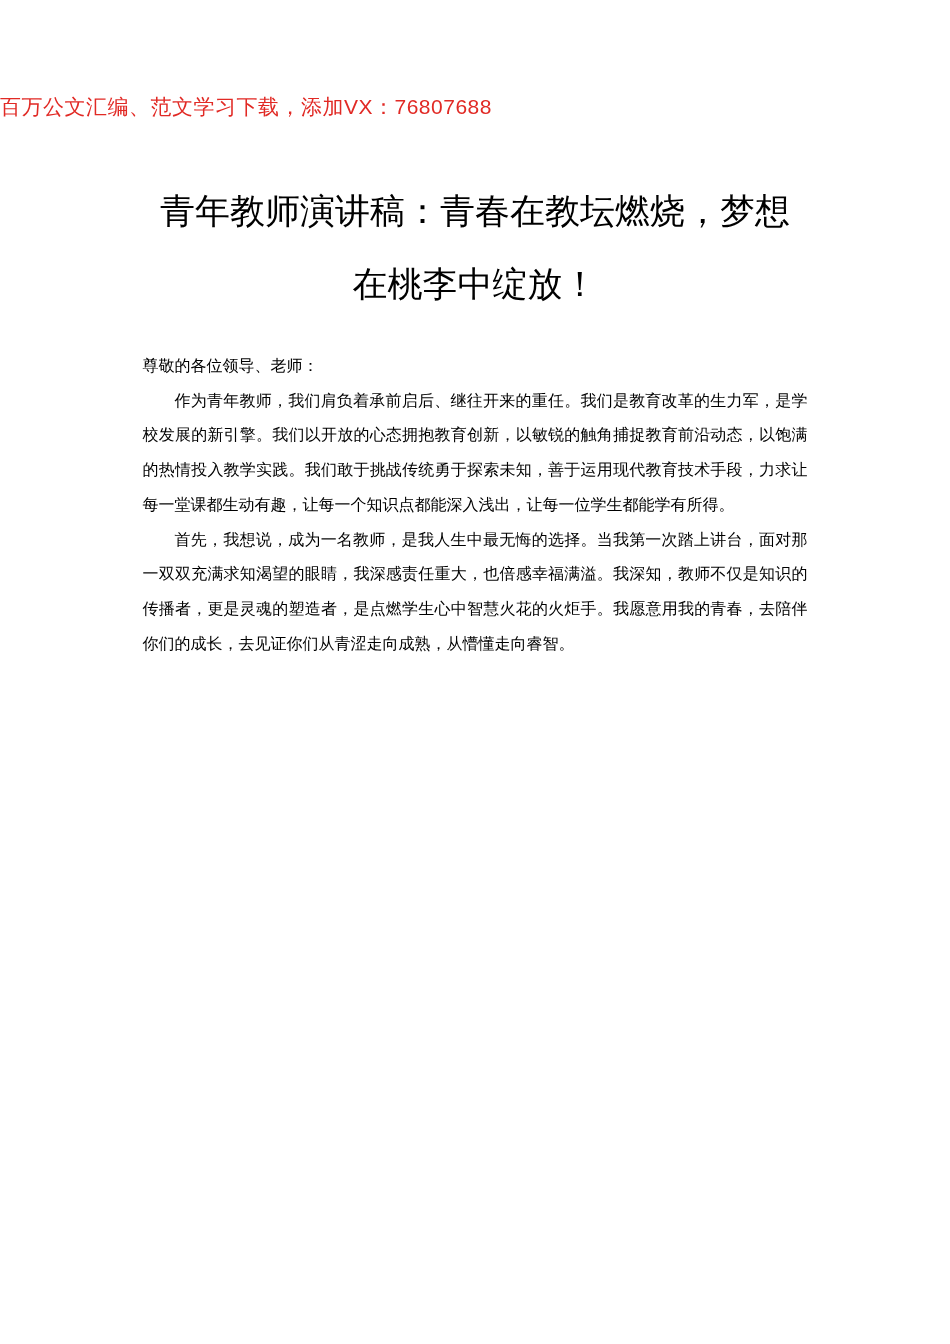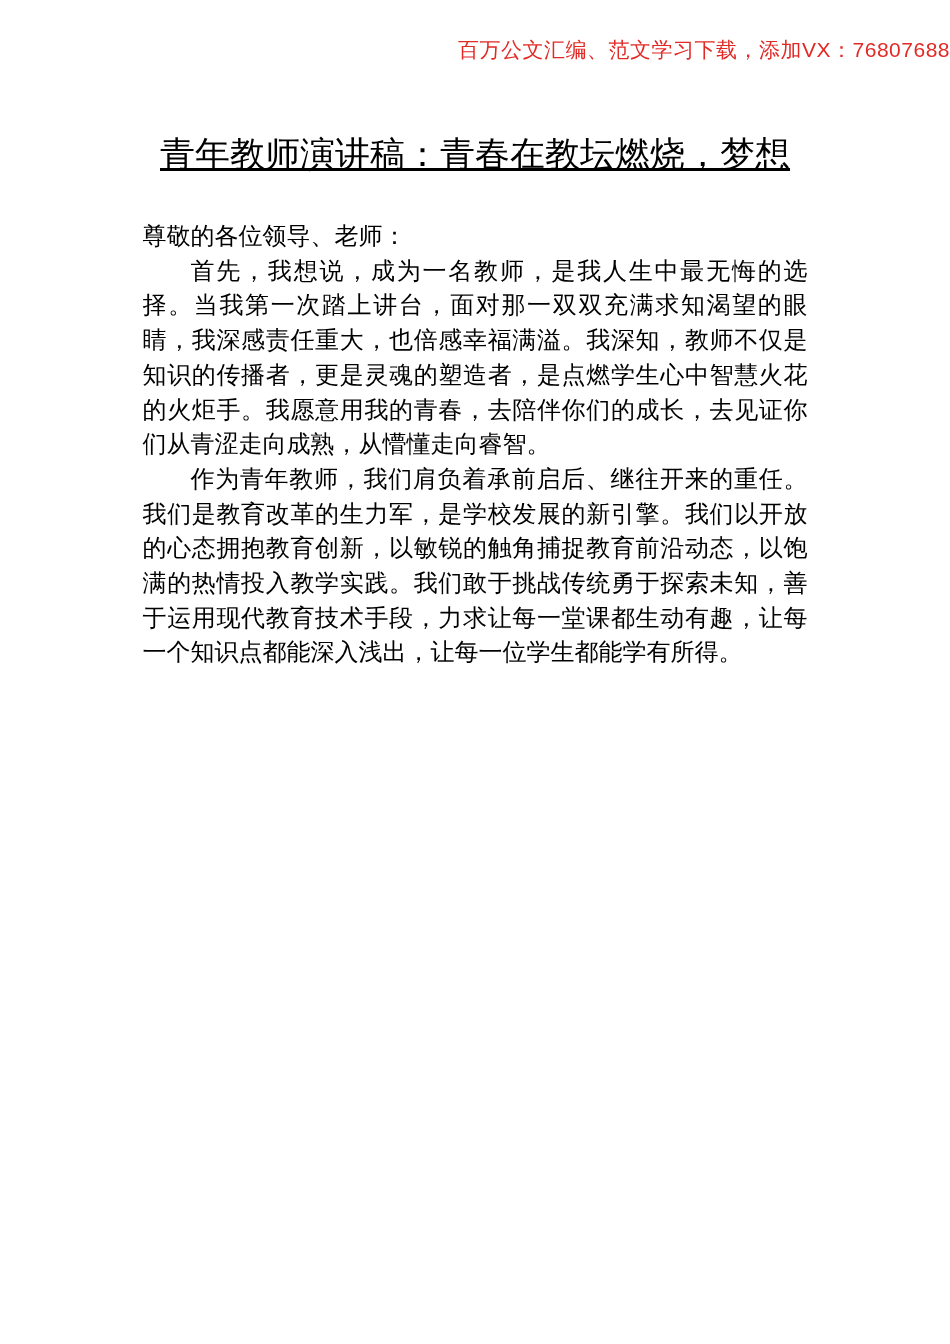--- a/index.html
+++ b/index.html
@@ -14,45 +14,44 @@
     font-family: "Liberation Sans", "DejaVu Sans", sans-serif;
     color: #000000;
   }
   .page {
     width: 950px;
     height: 1344px;
     background: #ffffff;
     box-sizing: border-box;
   }
   .banner {
-    padding-top: 36px;
+    padding-top: 93px;
     font-size: 21px;
     line-height: 27px;
-    text-align: right;
+    text-align: left;
     color: #e12a25;
     letter-spacing: 0.5px;
   }
   .doc-title {
     margin: 54px auto 0;
     width: 700px;
     font-size: 35px;
     font-weight: 400;
     line-height: 73px;
     text-align: center;
     color: #000000;
   }
   .title-line {
     display: block;
     white-space: nowrap;
-    text-decoration: underline;
   }
   .content {
     width: 665px;
     margin: 29px auto 0;
-    font-size: 24px;
+    font-size: 16px;
     line-height: 34.7px;
     text-align: justify;
     text-justify: inter-character;
   }
   .content p {
     margin: 0;
     padding: 0;
     text-indent: 2em;
     word-break: break-all;
     overflow-wrap: anywhere;
@@ -63,21 +62,22 @@
 </style>
 </head>
 <body>
 
 <div class="page">
 
   <div class="banner">百万公文汇编、范文学习下载，添加VX：76807688</div>
 
   <h1 class="doc-title">
     <span class="title-line">青年教师演讲稿：青春在教坛燃烧，梦想</span>
+    <span class="title-line">在桃李中绽放！</span>
   </h1>
 
   <div class="content">
     <p class="salutation">尊敬的各位领导、老师：</p>
+    <p>作为青年教师，我们肩负着承前启后、继往开来的重任。我们是教育改革的生力军，是学校发展的新引擎。我们以开放的心态拥抱教育创新，以敏锐的触角捕捉教育前沿动态，以饱满的热情投入教学实践。我们敢于挑战传统勇于探索未知，善于运用现代教育技术手段，力求让每一堂课都生动有趣，让每一个知识点都能深入浅出，让每一位学生都能学有所得。</p>
     <p>首先，我想说，成为一名教师，是我人生中最无悔的选择。当我第一次踏上讲台，面对那一双双充满求知渴望的眼睛，我深感责任重大，也倍感幸福满溢。我深知，教师不仅是知识的传播者，更是灵魂的塑造者，是点燃学生心中智慧火花的火炬手。我愿意用我的青春，去陪伴你们的成长，去见证你们从青涩走向成熟，从懵懂走向睿智。</p>
-    <p>作为青年教师，我们肩负着承前启后、继往开来的重任。我们是教育改革的生力军，是学校发展的新引擎。我们以开放的心态拥抱教育创新，以敏锐的触角捕捉教育前沿动态，以饱满的热情投入教学实践。我们敢于挑战传统勇于探索未知，善于运用现代教育技术手段，力求让每一堂课都生动有趣，让每一个知识点都能深入浅出，让每一位学生都能学有所得。</p>
   </div>
 
 </div>
 
 </body></html>

